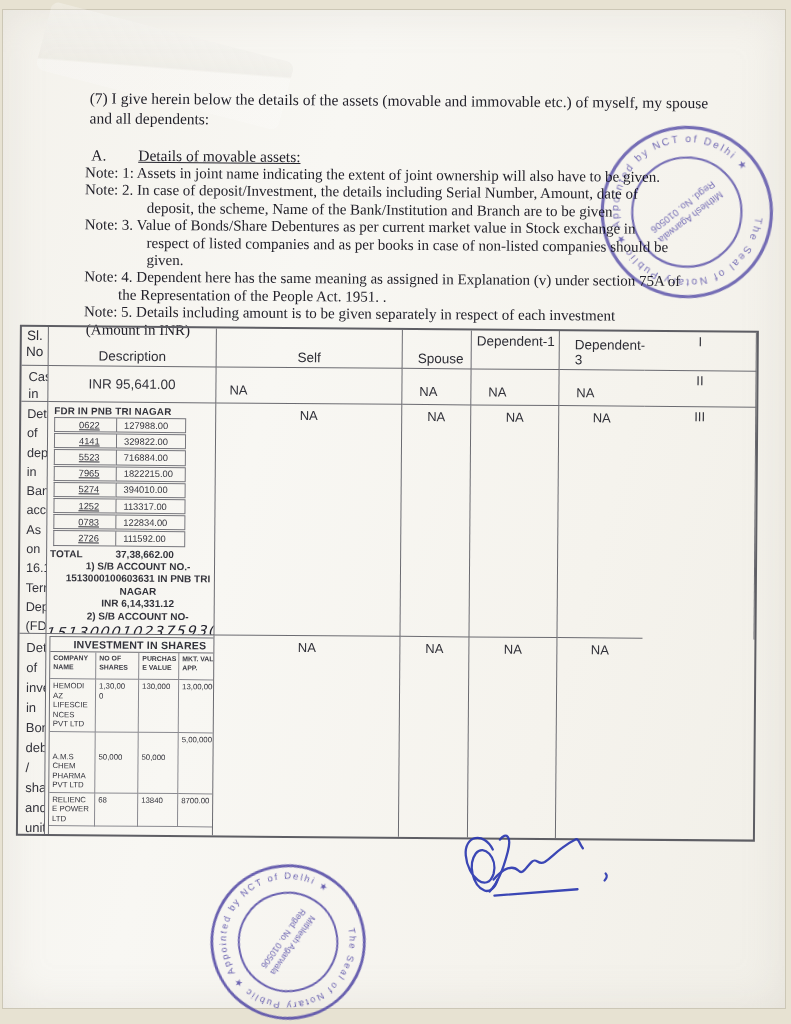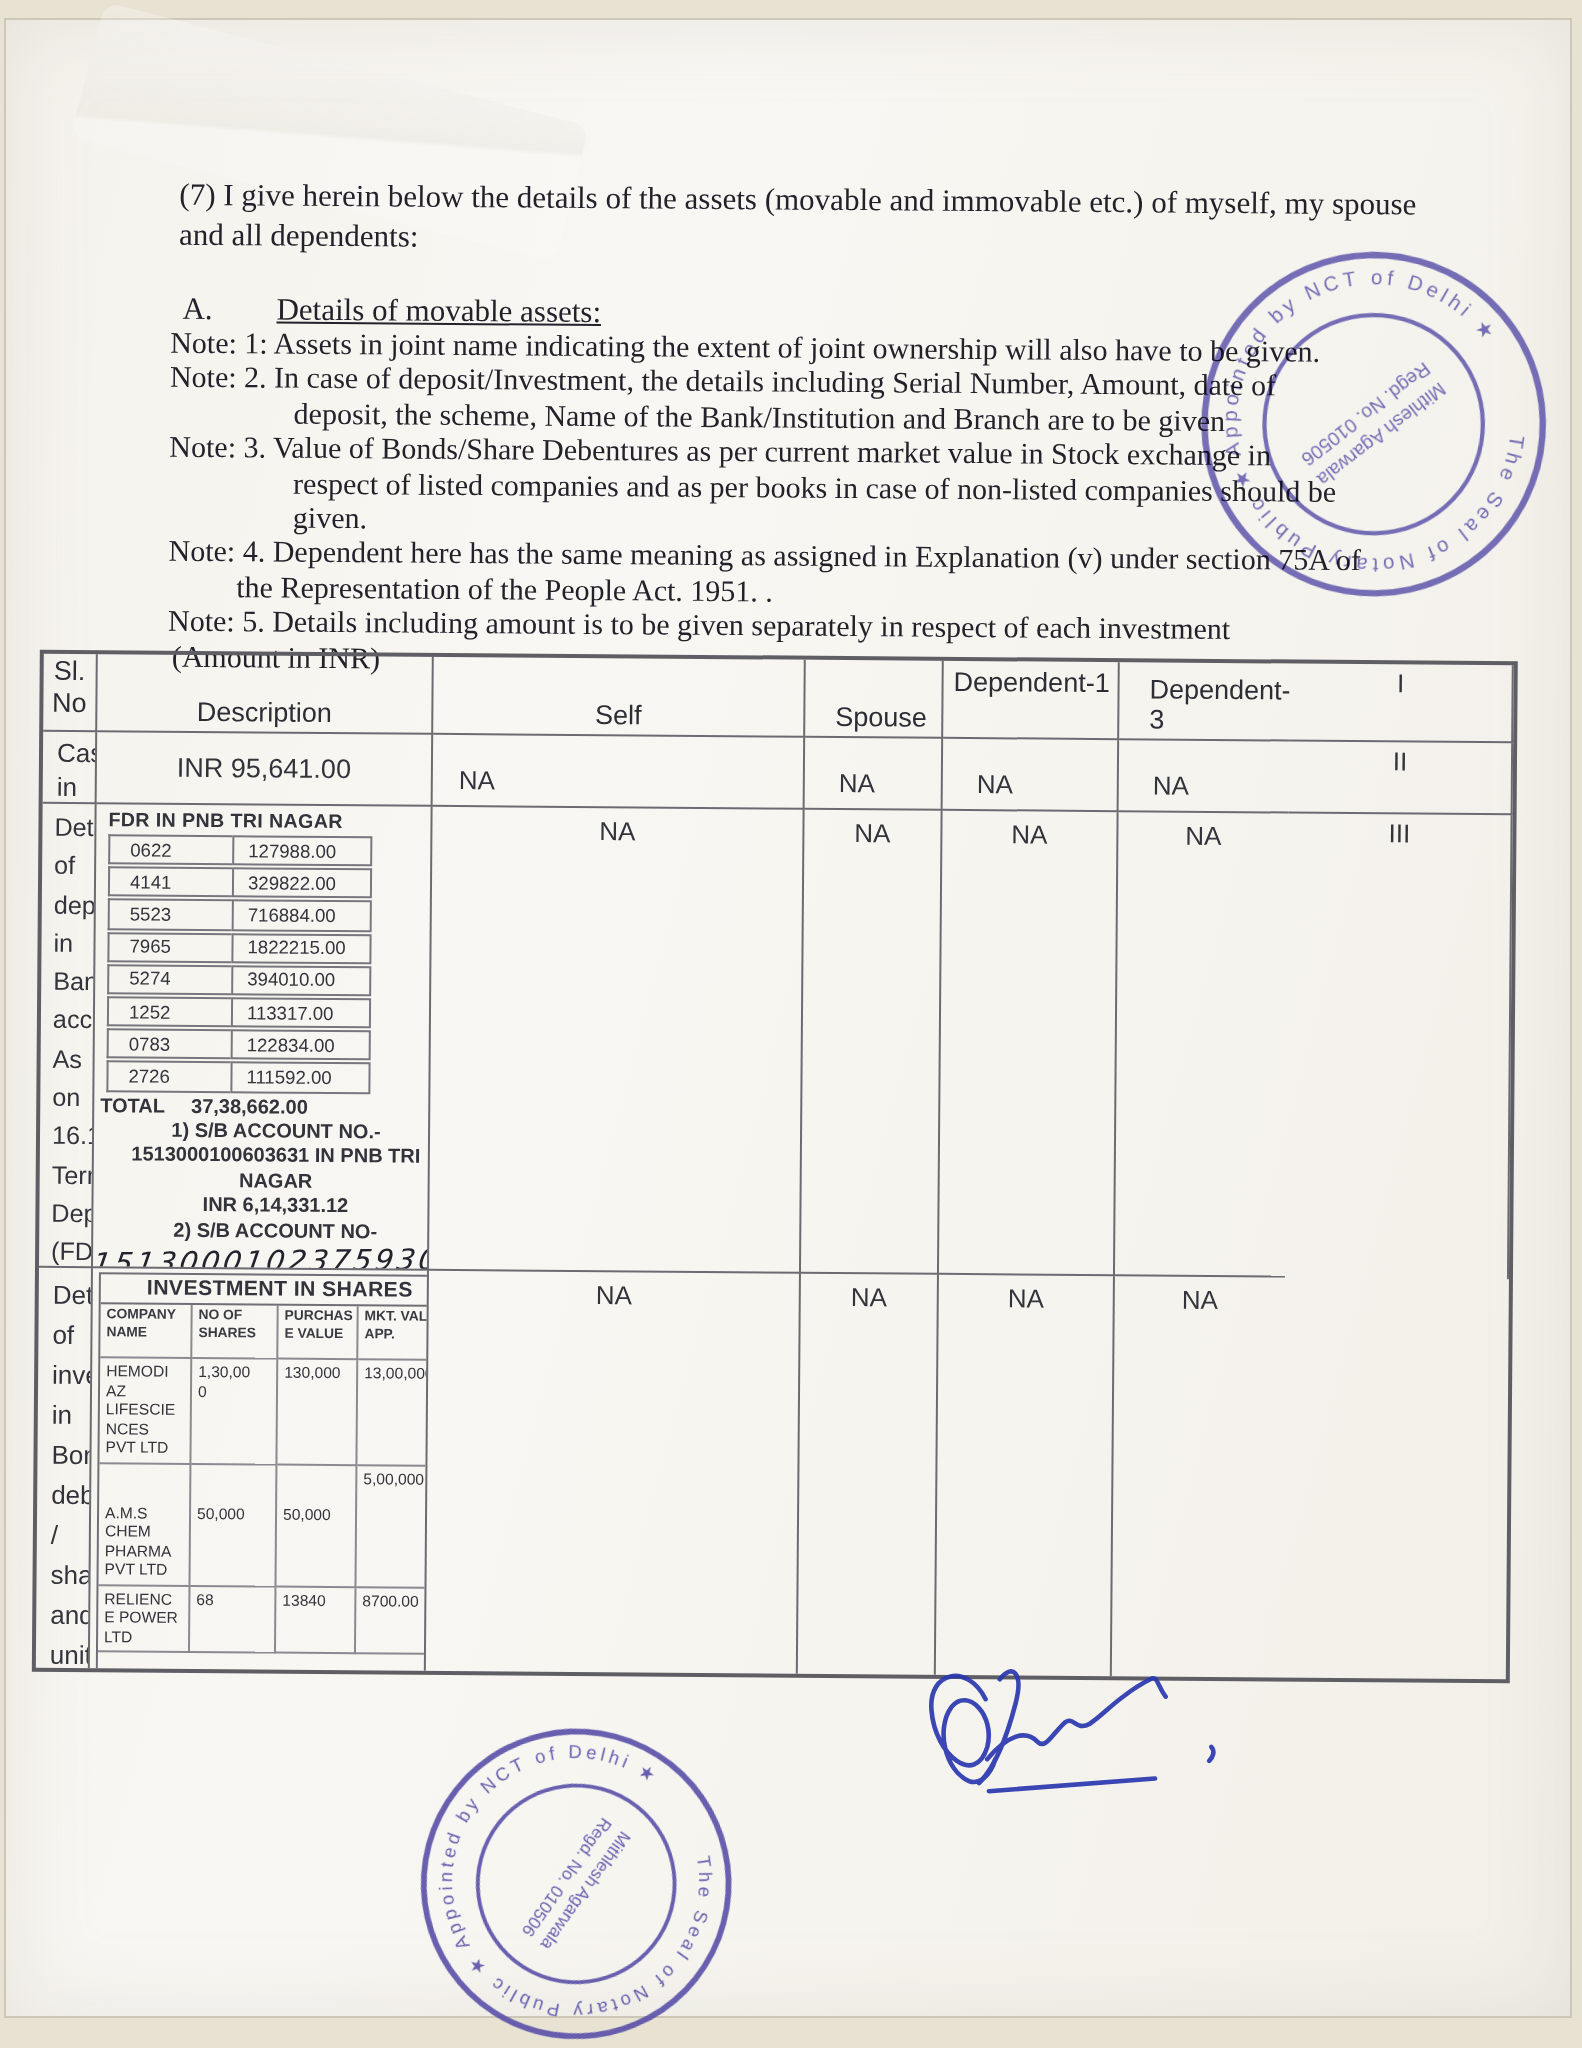--- a/index.html
+++ b/index.html
@@ -54,24 +54,24 @@
   .na-t{display:flex;justify-content:center;padding-top:4px;}
   .descj{padding:3px 5px 0 6px;font-size:12.6px;line-height:19.3px;
     text-align:justify;text-align-last:left;}
   .descj3{padding:4px 6px 0 7px;font-size:13px;line-height:20px;white-space:pre-line;}
   
   .fdr-title{margin:3px 0 1px 6px;font-size:9.8px;font-weight:bold;letter-spacing:.2px;}
   .fdr-table{margin-left:6px;width:133px;}
   .fdr-row{display:grid;grid-template-columns:62px 70px;margin-bottom:1px;}
   .fdr-row span{border:1px solid #77777d;font-size:9.3px;height:13.2px;
     display:flex;align-items:center;}
-  .fdr-row span:first-child{padding-left:10px;border-right:none;}
+  .fdr-row span:first-child{padding-left:24px;border-right:none;text-decoration:underline;}
   .fdr-row span:last-child{padding-left:7px;text-align:center;}
   .fdr-total{display:flex;font-size:10px;font-weight:bold;margin:2px 0 1px 3px;}
-  .fdr-total .tv{margin-left:13px;}
+  .fdr-total .tv{margin-left:33px;}
   .fdr-lines{text-align:center;font-size:10px;font-weight:bold;line-height:12.6px;width:182px;}
   .handwritten{
     font-family:"DejaVu Sans",sans-serif;font-size:14.5px;font-weight:400;
     font-style:italic;letter-spacing:1.6px;color:#23232e;text-align:center;
     transform:skewX(-9deg) rotate(-1.2deg);margin:1px 0 0 0;white-space:nowrap;
   }
   
   .shares{margin:2px 0 0 3px;width:179px;border:1px solid #6f6f75;}
   .shares-title{font-size:10.6px;font-weight:bold;text-align:center;
     border-bottom:1px solid #6f6f75;padding:1px 0;letter-spacing:.2px;}

